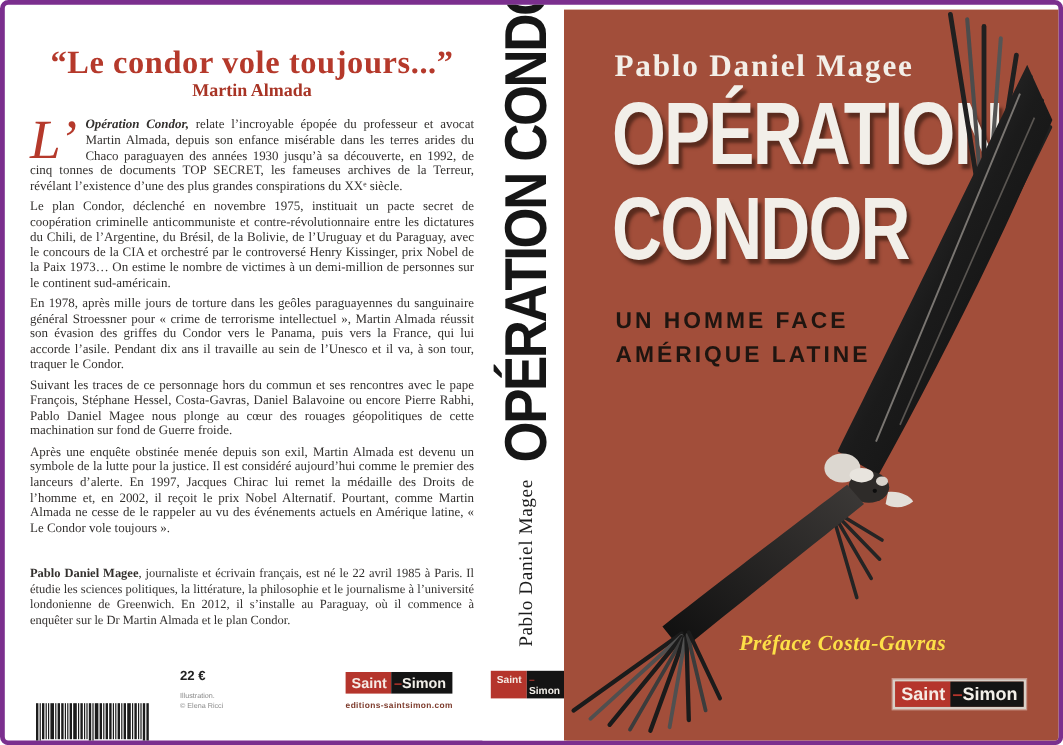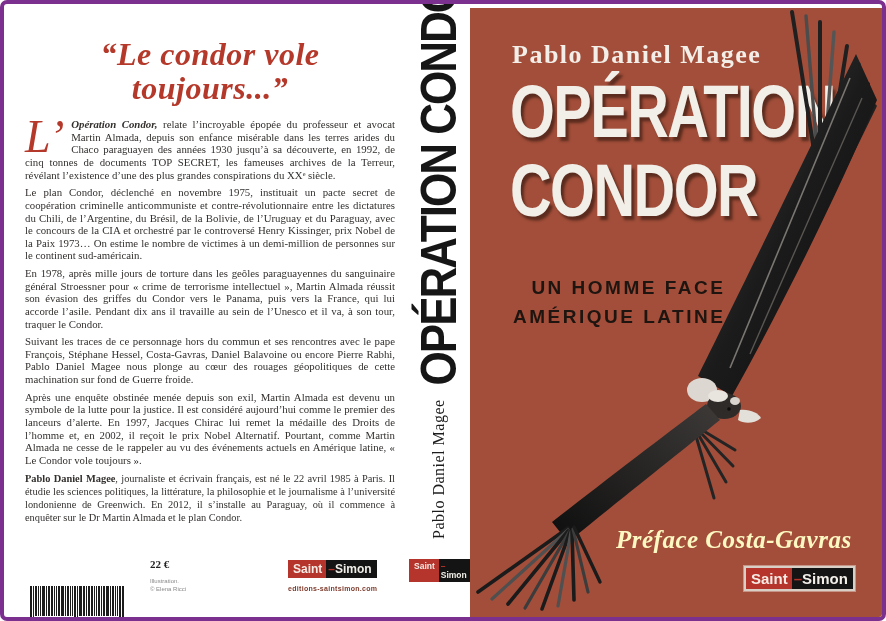--- a/index.html
+++ b/index.html
@@ -3,39 +3,39 @@
 <meta charset="utf-8">
 <style>
   html,body{margin:0;padding:0;background:#ffffff;}
   .page{
     position:relative; width:886px; height:621px; box-sizing:border-box;
     background:#ffffff; border:4px solid #7b2f8e; border-radius:7px;
     overflow:hidden; font-family:"Liberation Serif", serif;
   }
   
   .back{position:absolute; left:18px; top:8px; width:376px; height:604px;}
-  .quote{margin-top:26px; text-align:center; color:#b5392b; font-weight:bold; font-style:italic;
-         font-size:32px; letter-spacing:.5px; line-height:1.05;}
+  .quote{margin-top:26px; text-align:center; color:#b5392b; font-weight:bold; 
+         font-size:27px; letter-spacing:.5px; line-height:1.05;}
   .quote-author{text-align:center; color:#a83425; font-weight:bold; font-size:15px; margin-top:2px;}
   .body-text{margin:13px 3px 0 3px; color:#33302e; font-size:10.8px; line-height:1.17; text-align:justify;}
   .body-text p{margin:0 0 5px 0;}
   .dropcap{float:left; font-size:46px; line-height:34px; font-style:italic; color:#b5392b;
            margin:2px 7px 0 0; font-family:"Liberation Serif", serif;}
   .ital{font-style:italic;font-weight:bold;}
   .bio{position:absolute; left:3px; top:460px; width:370px; color:#33302e; font-size:10.4px;
        line-height:1.25; text-align:justify;}
   .bio b{font-weight:bold;}
   
   .barcode{position:absolute; left:8px; top:574px; width:112px;}
   .bars{display:flex; align-items:flex-start; height:36px;}
   .bars span{background:#1c1c1c; margin-right:1px; height:30px; display:block;}
   .bars span.g{height:36px;}
   .barcode-digits{font-family:"DejaVu Sans Mono", monospace; font-size:9px; color:#222;
                   letter-spacing:1px; margin-top:-4px; background:#fff; position:relative;}
-  .price{position:absolute; left:128px; top:546px; font-family:Liberation Serif, serif;
+  .price{position:absolute; left:128px; top:546px; font-family:Liberation Sans, sans-serif;
          font-size:11px; font-weight:bold; color:#222;}
   .illu-credit{position:absolute; left:128px; top:566px; font-family:"Liberation Sans", sans-serif;
          font-size:6px; color:#8a8a8a; line-height:1.3;}
   .site{position:absolute; left:266px; top:573px; font-family:"Liberation Sans", sans-serif;
         font-size:7px; font-weight:bold; color:#7d3b2c; letter-spacing:.3px;}
   .credit-vertical{position:absolute; left:381px; top:592px; transform:rotate(-90deg);
         transform-origin:0 0; font-family:"Liberation Sans", sans-serif; font-size:6.5px;
         color:#aaa; white-space:nowrap;}
   
   .logo{display:inline-flex; font-family:"Liberation Sans", sans-serif; font-weight:bold; line-height:1;}
@@ -55,35 +55,36 @@
   .spine-logo{position:absolute; left:7px; top:551px; font-size:8.5px;}
   
   .front{position:absolute; left:466px; top:4px; width:416px; height:613px;
          background:#a24e3a; overflow:hidden;}
   .f-author{position:absolute; left:42px; top:32px; color:#f3efe8; font-weight:bold;
          font-size:26px; letter-spacing:1.5px; white-space:nowrap;}
   .f-title{position:absolute; left:40px; top:64px; color:#f2efe9; font-family:"Liberation Sans", sans-serif;
          font-weight:bold; font-size:74px; line-height:79px; letter-spacing:-2px;
          transform:scaleX(0.78); transform-origin:left top;
          text-shadow:4px 4px 3px rgba(52,25,16,.65); white-space:nowrap;}
-  .f-sub{position:absolute; left:43px; top:266px; color:#1f1510; font-family:"Liberation Sans", sans-serif;
-         font-weight:bold; font-size:19px; letter-spacing:2.5px; line-height:1.5; white-space:nowrap;text-align:right;}
-  .f-preface{position:absolute; left:146px; top:518px; color:#fef9c3; font-weight:bold;
-         font-style:italic; font-size:25px; letter-spacing:.5px; white-space:nowrap;}
+  .f-sub{position:absolute; left:43px; top:246px; color:#1f1510; font-family:"Liberation Sans", sans-serif;
+         font-weight:bold; font-size:19px; letter-spacing:2.5px; line-height:1.5; white-space:nowrap;}
+  .f-preface{position:absolute; left:146px; top:518px; color:#fde047; font-weight:bold;
+         font-style:italic; font-size:18px; letter-spacing:.5px; white-space:nowrap;}
   .front-logo{position:absolute; left:274px; top:558px; font-size:15px;
          border:2px solid #d8cfc7; box-shadow:0 0 0 1px rgba(255,255,255,.4);}
   .condor{position:absolute; left:0; top:0; pointer-events:none;}
 </style>
 </head>
 <body>
 
 <div class="page">
 
   <div class="back">
     <div class="quote">“Le condor vole toujours...”</div>
+    <div class="quote-author">Martin Almada</div>
 
     <div class="body-text">
       <p><span class="dropcap">L’</span><span class="ital">Opération Condor,</span><span> relate l’incroyable épopée du professeur et avocat Martin Almada, depuis son enfance misérable dans les terres arides du Chaco paraguayen des années 1930 jusqu’à sa découverte, en 1992, de cinq tonnes de documents TOP SECRET, les fameuses archives de la Terreur, révélant l’existence d’une des plus grandes conspirations du XXᵉ siècle.</span></p>
       <p>Le plan Condor, déclenché en novembre 1975, instituait un pacte secret de coopération criminelle anticommuniste et contre-révolutionnaire entre les dictatures du Chili, de l’Argentine, du Brésil, de la Bolivie, de l’Uruguay et du Paraguay, avec le concours de la CIA et orchestré par le controversé Henry Kissinger, prix Nobel de la Paix 1973… On estime le nombre de victimes à un demi-million de personnes sur le continent sud-américain.</p>
       <p>En 1978, après mille jours de torture dans les geôles paraguayennes du sanguinaire général Stroessner pour « crime de terrorisme intellectuel », Martin Almada réussit son évasion des griffes du Condor vers le Panama, puis vers la France, qui lui accorde l’asile. Pendant dix ans il travaille au sein de l’Unesco et il va, à son tour, traquer le Condor.</p>
       <p>Suivant les traces de ce personnage hors du commun et ses rencontres avec le pape François, Stéphane Hessel, Costa-Gavras, Daniel Balavoine ou encore Pierre Rabhi, Pablo Daniel Magee nous plonge au cœur des rouages géopolitiques de cette machination sur fond de Guerre froide.</p>
       <p>Après une enquête obstinée menée depuis son exil, Martin Almada est devenu un symbole de la lutte pour la justice. Il est considéré aujourd’hui comme le premier des lanceurs d’alerte. En 1997, Jacques Chirac lui remet la médaille des Droits de l’homme et, en 2002, il reçoit le prix Nobel Alternatif. Pourtant, comme Martin Almada ne cesse de le rappeler au vu des événements actuels en Amérique latine, « Le Condor vole toujours ».</p>
     </div>
 
     <div class="bio"><b>Pablo Daniel Magee</b><span>, journaliste et écrivain français, est né le 22 avril 1985 à Paris. Il étudie les sciences politiques, la littérature, la philosophie et le journalisme à l’université londonienne de Greenwich. En 2012, il s’installe au Paraguay, où il commence à enquêter sur le Dr Martin Almada et le plan Condor.</span></div>

